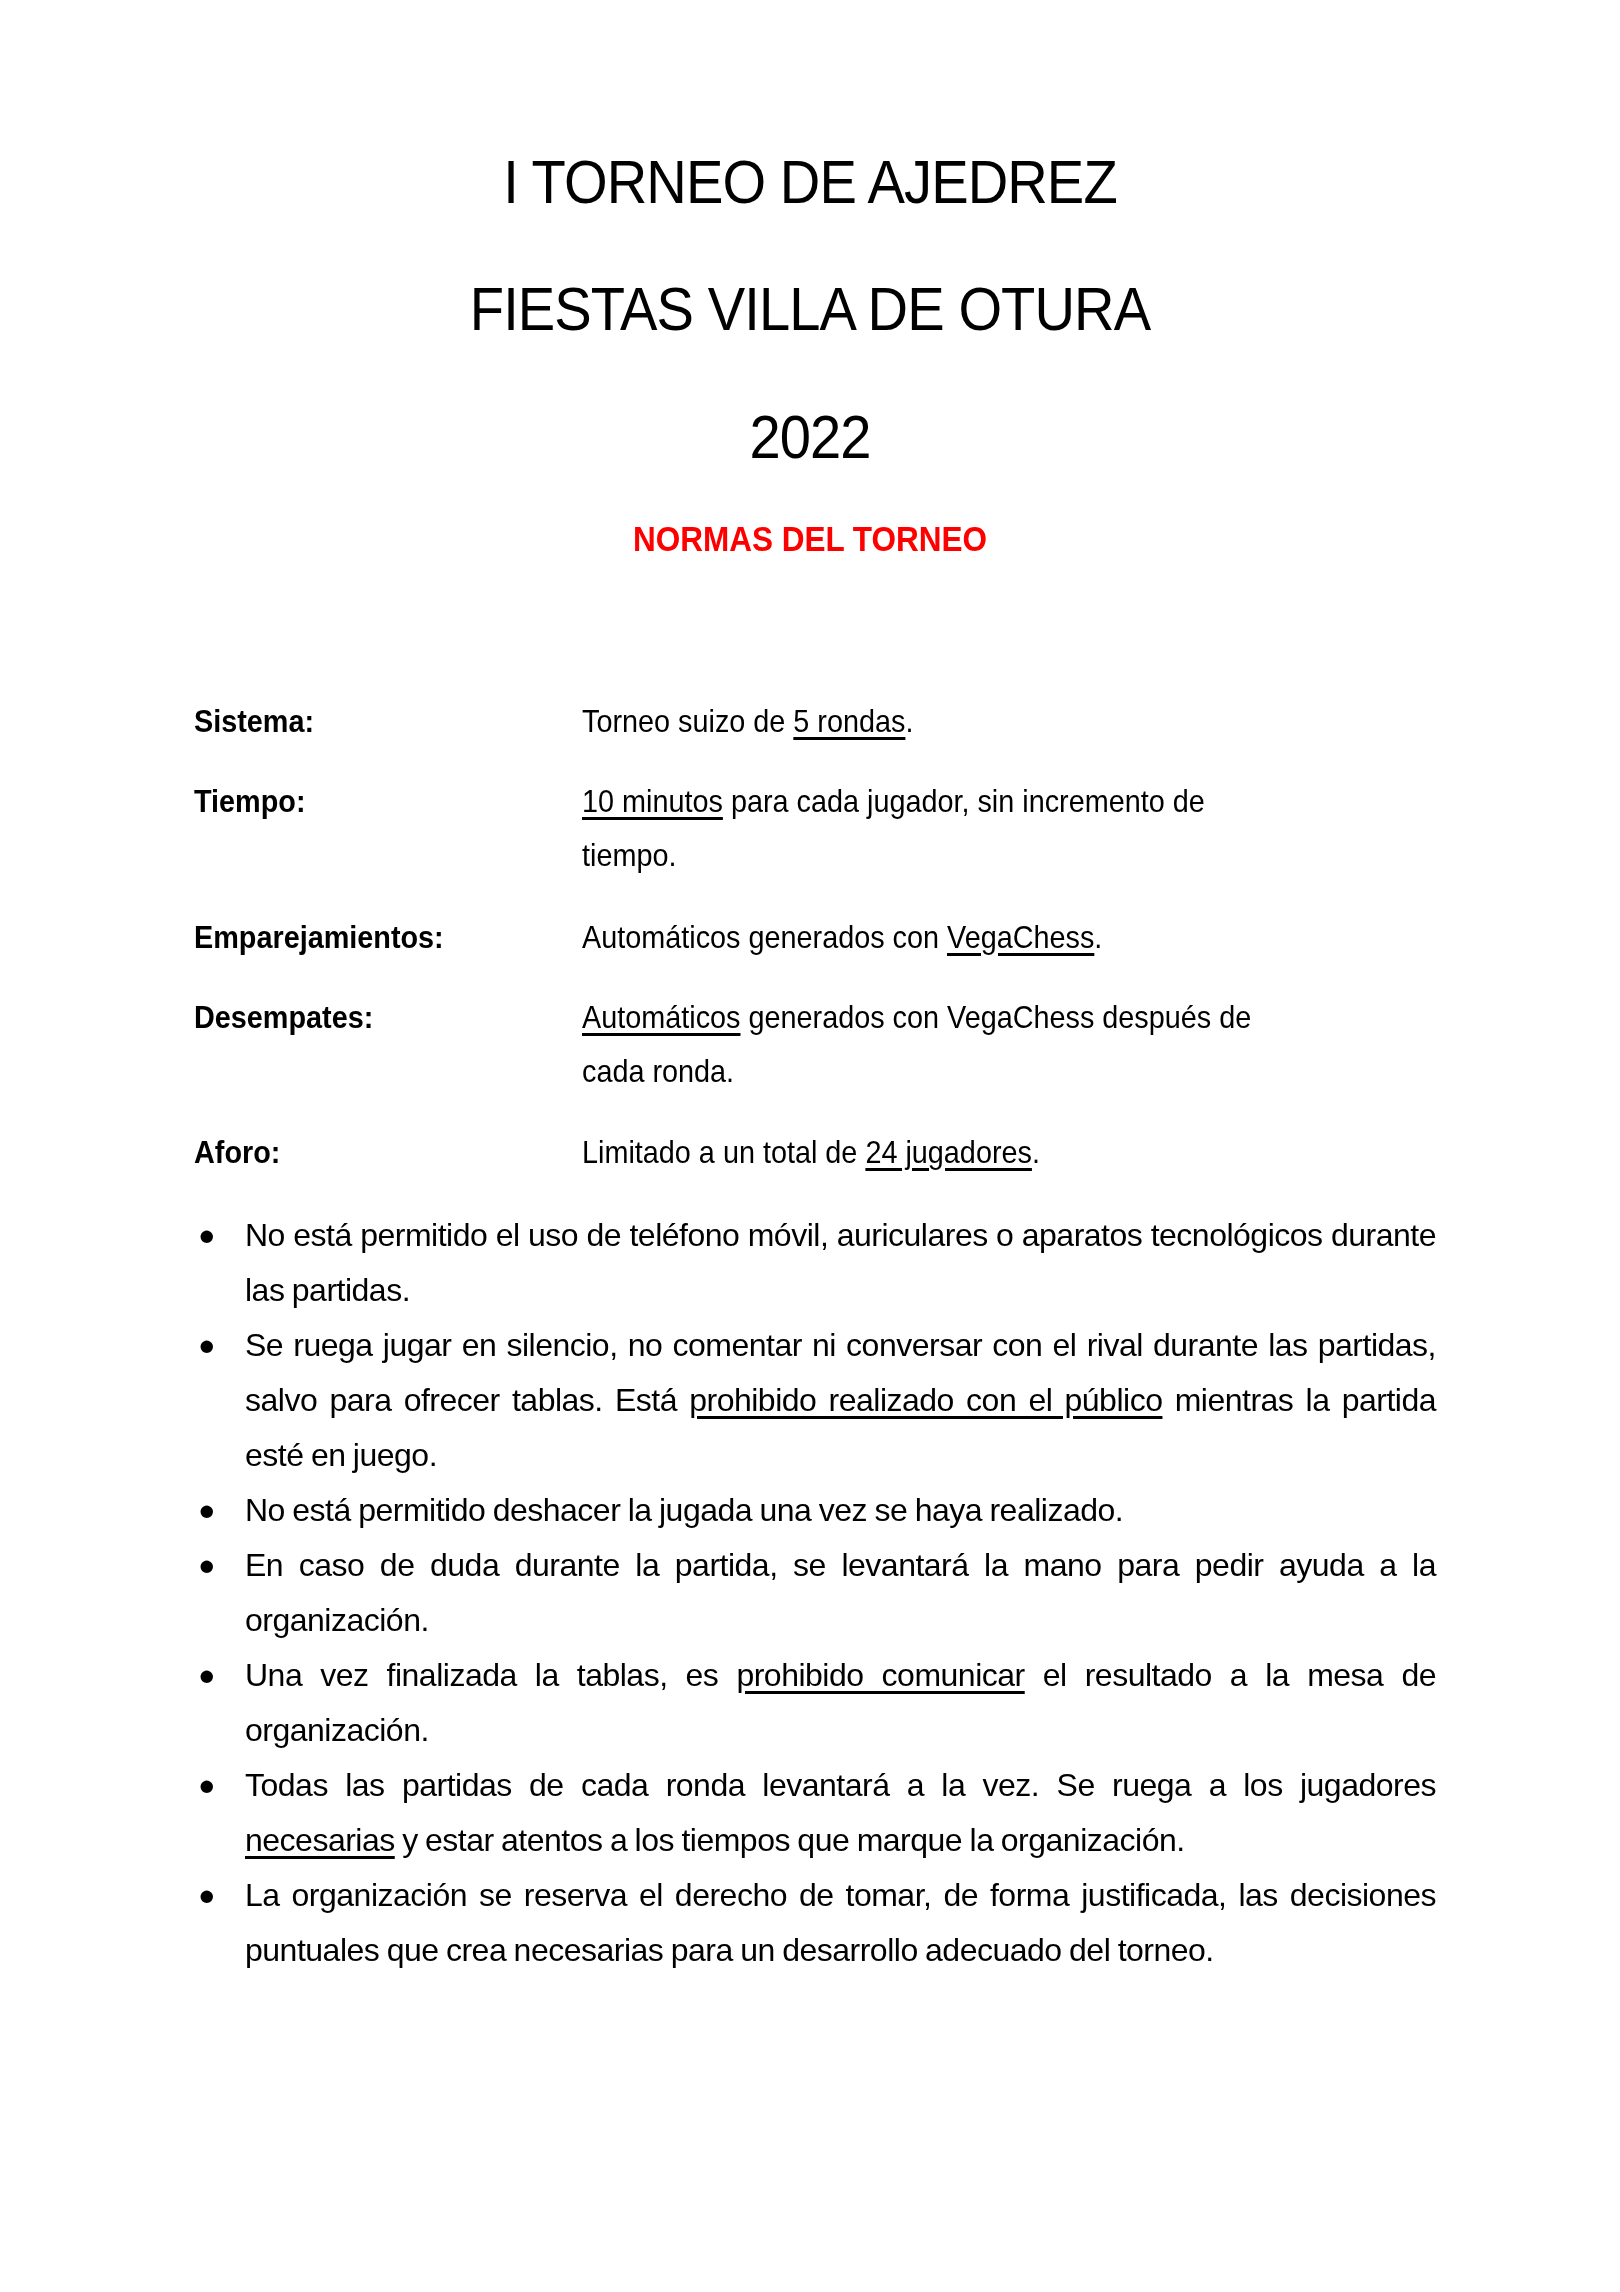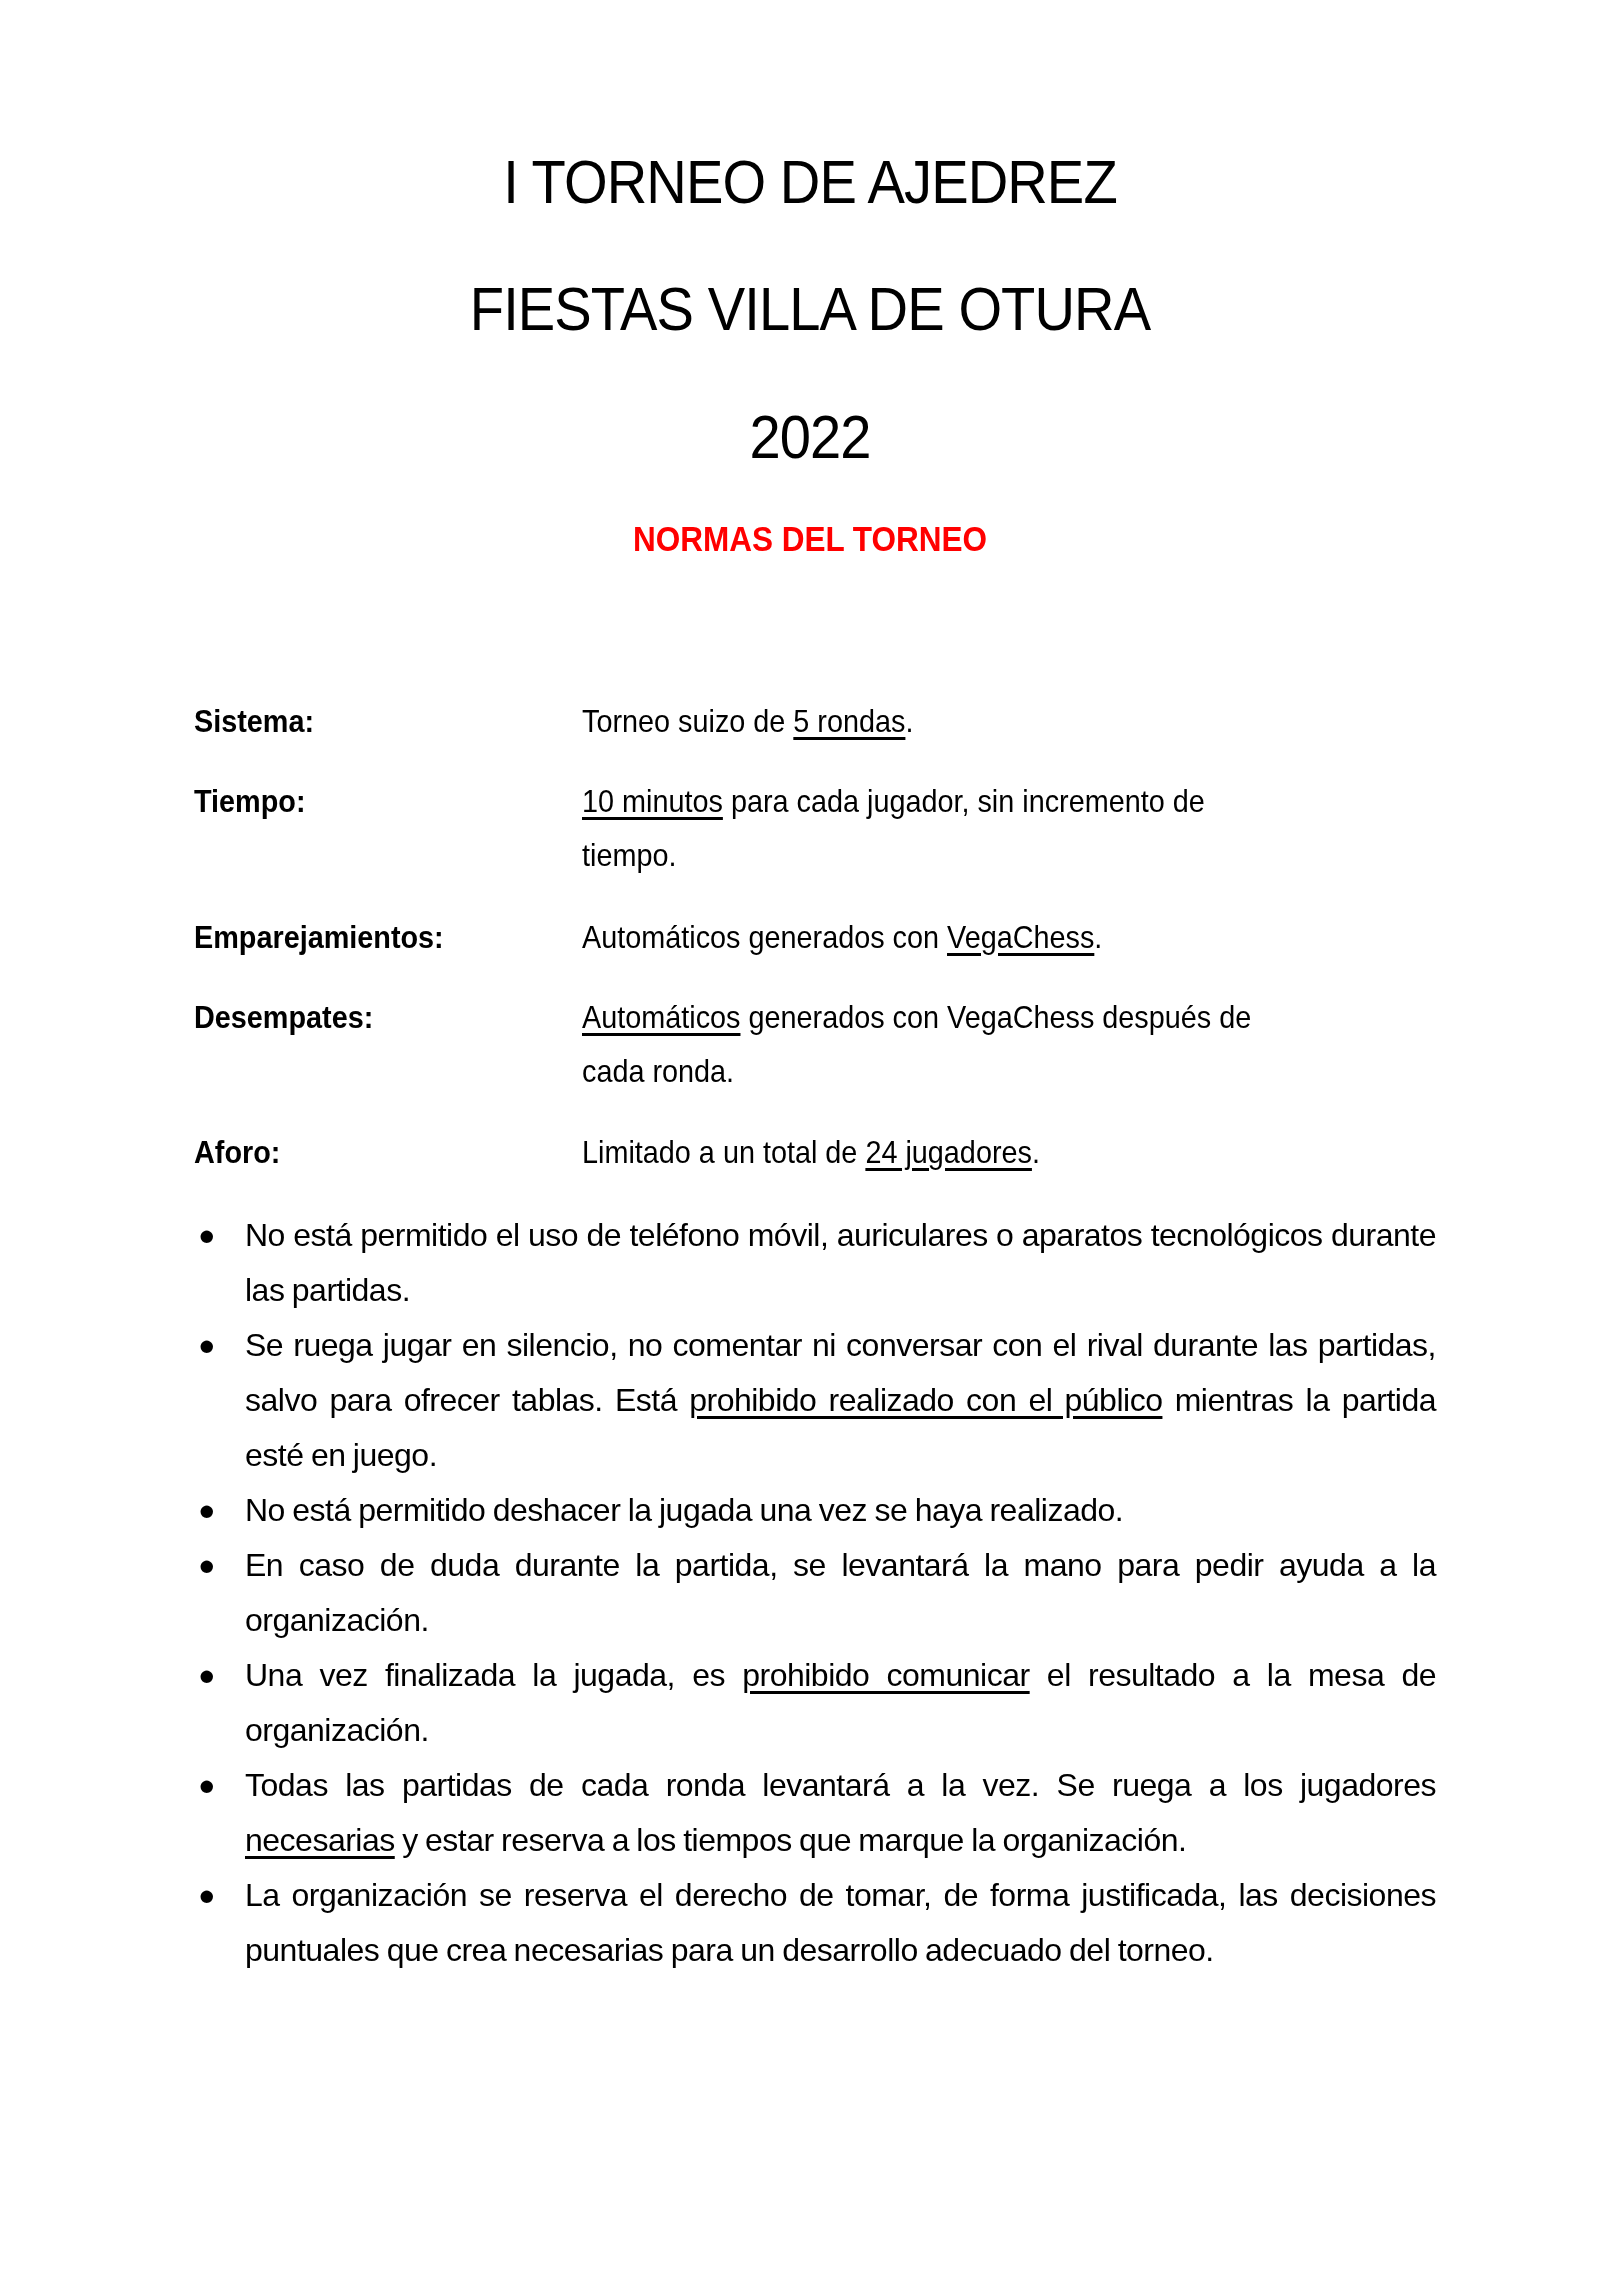--- a/index.html
+++ b/index.html
@@ -99,24 +99,24 @@
   <li>
       <span class="bullet">●</span>
       <span class="txt"><span>No está permitido deshacer la jugada una vez se haya realizado.</span><span class="u"></span><span></span></span>
     </li>
   <li>
       <span class="bullet">●</span>
       <span class="txt"><span>En caso de duda durante la partida, se levantará la mano para pedir ayuda a la organización.</span><span class="u"></span><span></span></span>
     </li>
   <li>
       <span class="bullet">●</span>
-      <span class="txt"><span>Una vez finalizada la jugada, es </span><span class="u">prohibido comunicar</span><span> el resultado a la mesa de organización.</span></span>
+      <span class="txt"><span>Una vez finalizada la tablas, es </span><span class="u">prohibido comunicar</span><span> el resultado a la mesa de organización.</span></span>
     </li>
   <li>
       <span class="bullet">●</span>
-      <span class="txt"><span>Todas las partidas de cada ronda levantará a la vez. Se ruega a los jugadores </span><span class="u">necesarias</span><span> y estar reserva a los tiempos que marque la organización.</span></span>
+      <span class="txt"><span>Todas las partidas de cada ronda levantará a la vez. Se ruega a los jugadores </span><span class="u">necesarias</span><span> y estar atentos a los tiempos que marque la organización.</span></span>
     </li>
   <li>
       <span class="bullet">●</span>
       <span class="txt"><span>La organización se reserva el derecho de tomar, de forma justificada, las decisiones puntuales que crea necesarias para un desarrollo adecuado del torneo.</span><span class="u"></span><span></span></span>
     </li>
 </ul>
 
 
 </body></html>

